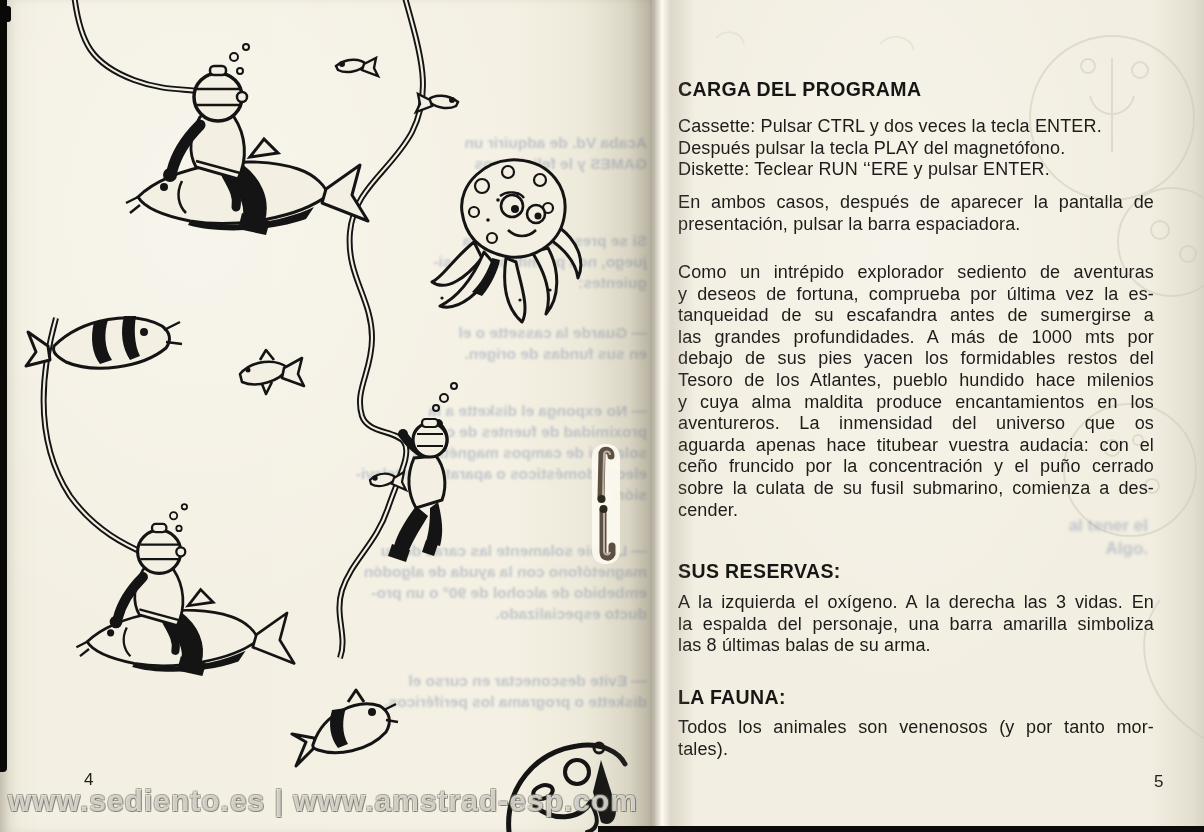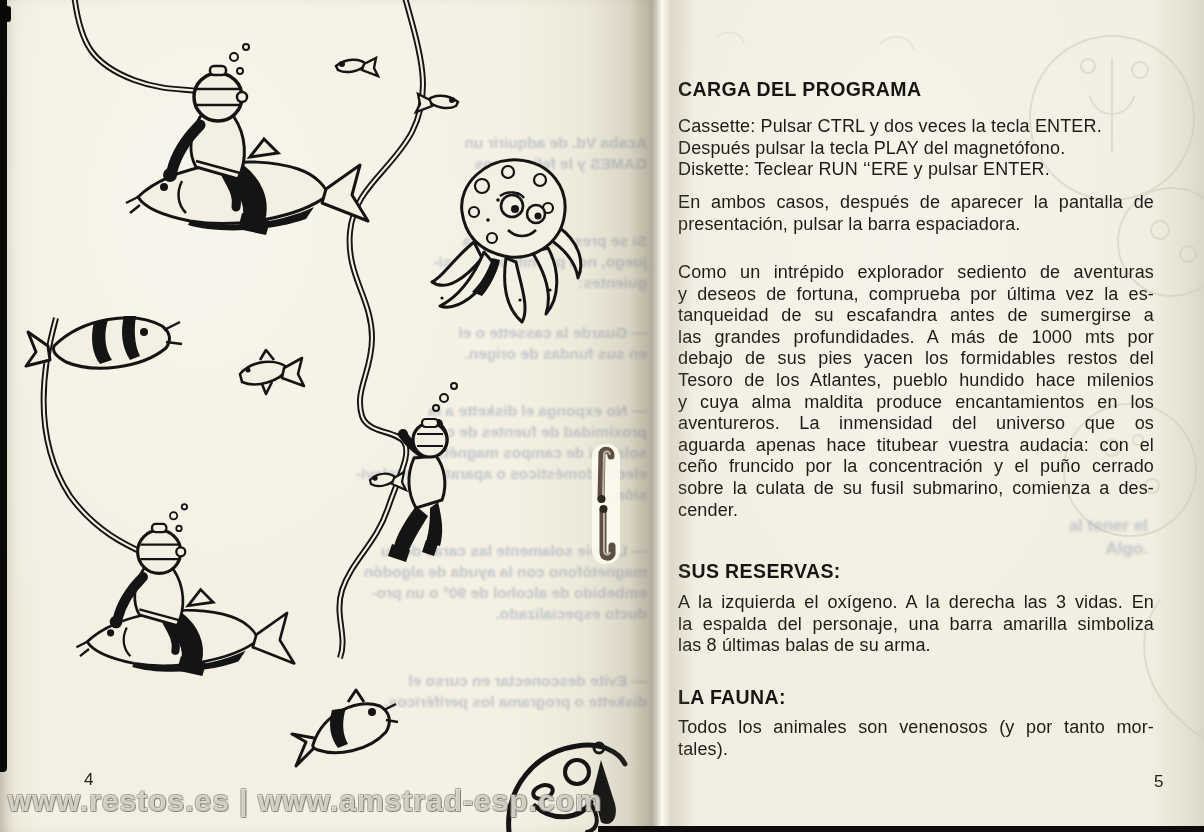--- a/index.html
+++ b/index.html
@@ -300,14 +300,14 @@
     <path d="M24,13 C24,9 19,8 18,12 L17,54" fill="none" stroke="#bfb0a0" stroke-width="2"></path>
     <circle cx="15.5" cy="57" r="4" fill="#2e2820"></circle>
     <path d="M17,68 L17,110 C17,116 24,117 26,112 L26,104" fill="none" stroke="#5c4f43" stroke-width="7" stroke-linecap="round"></path>
     <path d="M18,69 L18,109 C18,113 23,114 24,110" fill="none" stroke="#bfb0a0" stroke-width="2"></path>
     <circle cx="17.5" cy="67" r="4" fill="#2e2820"></circle>
   </svg>
 
   <div class="edge-left"></div>
   <div class="edge-left-nub"></div>
   <div class="edge-bottom"></div>
-  <div class="watermark">www.restos.es | www.amstrad-esp.com</div>
+  <div class="watermark">www.sediento.es | www.amstrad-esp.com</div>
 </div>
 
 </body></html>

